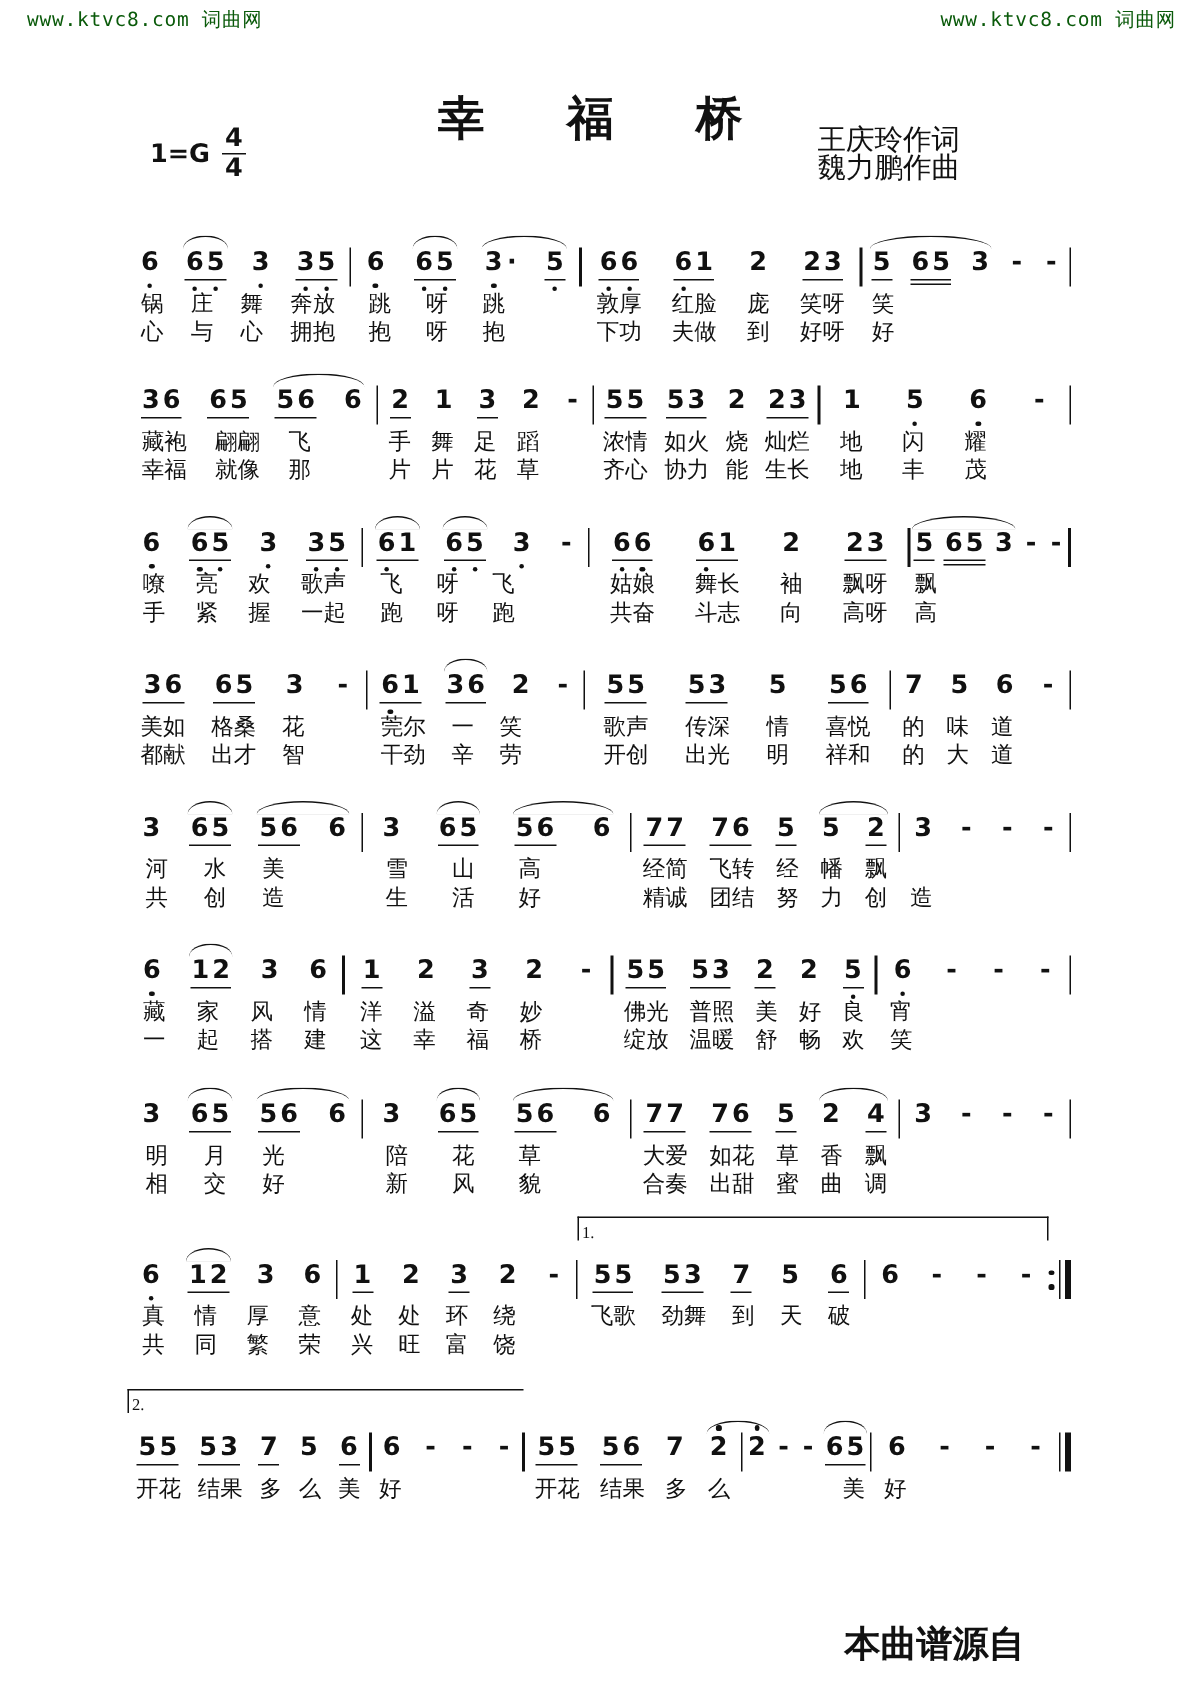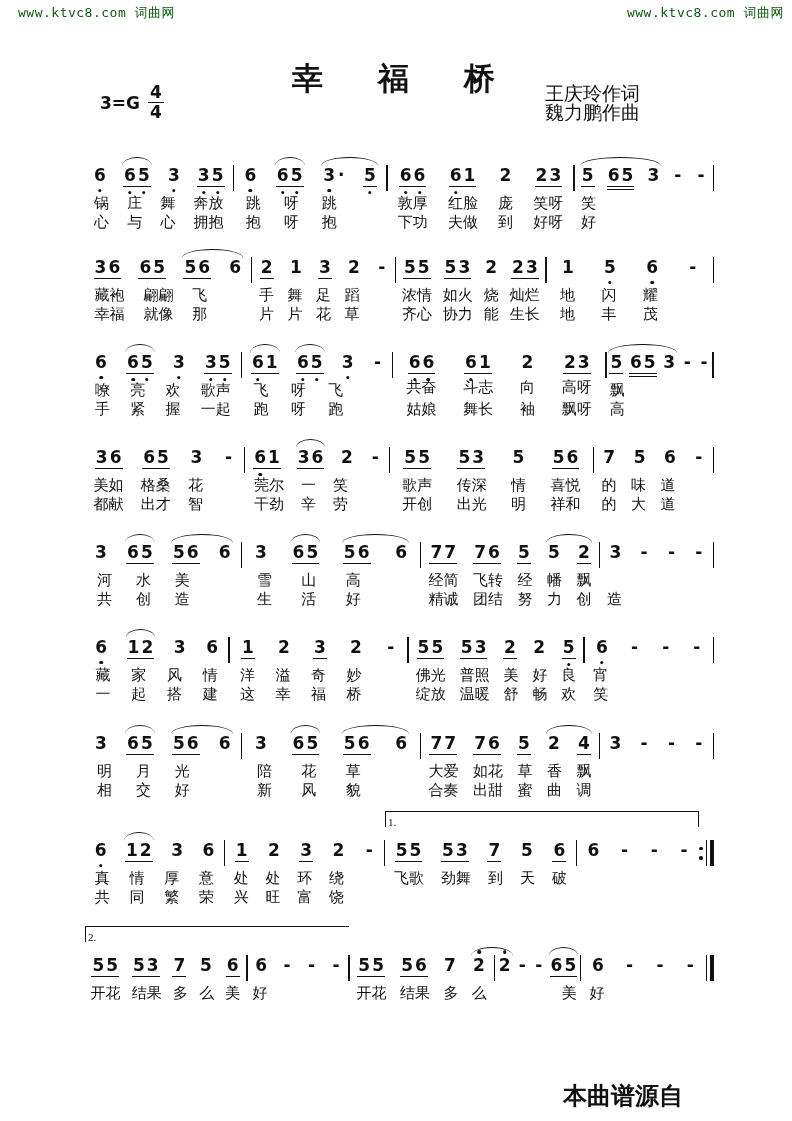--- a/index.html
+++ b/index.html
@@ -55,21 +55,21 @@
   .footer .brand{color:var(--brand,#ff1493);cursor:pointer;margin-top:44px;}
 </style>
 </head>
 <body>
 
 <div class="page" style="--wm: #0a5a0a; --brand: #ff1493; --ink: #111111;">
   <div class="wm left">www.ktvc8.com 词曲网</div>
   <div class="wm right">www.ktvc8.com 词曲网</div>
 
   <div class="keysig">
-    <span>3=G</span>
+    <span>1=G</span>
     <span class="frac">
       <span class="ft">4</span>
       <span class="fb">4</span>
     </span>
   </div>
 
   <h1 class="title">幸福桥</h1>
 
   <div class="credits">
     <div>王庆玲作词</div>
@@ -420,31 +420,31 @@
               <span class="d">1</span>
             </span>
             <span class="tok">
               <span class="d">2</span>
             </span>
             <span class="tok u1">
               <span class="d">2</span>
               <span class="d">3</span>
             </span>
           </div>
+          <div class="lyr v1">
+            <span class="lg">姑娘</span>
+            <span class="lg">舞长</span>
+            <span class="lg">袖</span>
+            <span class="lg">飘呀</span>
+          </div>
           <div class="lyr v2">
             <span class="lg">共奋</span>
             <span class="lg">斗志</span>
             <span class="lg">向</span>
             <span class="lg">高呀</span>
-          </div>
-          <div class="lyr v1">
-            <span class="lg">姑娘</span>
-            <span class="lg">舞长</span>
-            <span class="lg">袖</span>
-            <span class="lg">飘呀</span>
           </div>
         </div>
         <div class="bar"></div>
         <div class="measure" style="flex: 17 1 0px;">
           <div class="notes">
             <span class="tok u1">
               <span class="d">5</span>
             </span>
             <span class="tok u2">
               <span class="d">6</span>

